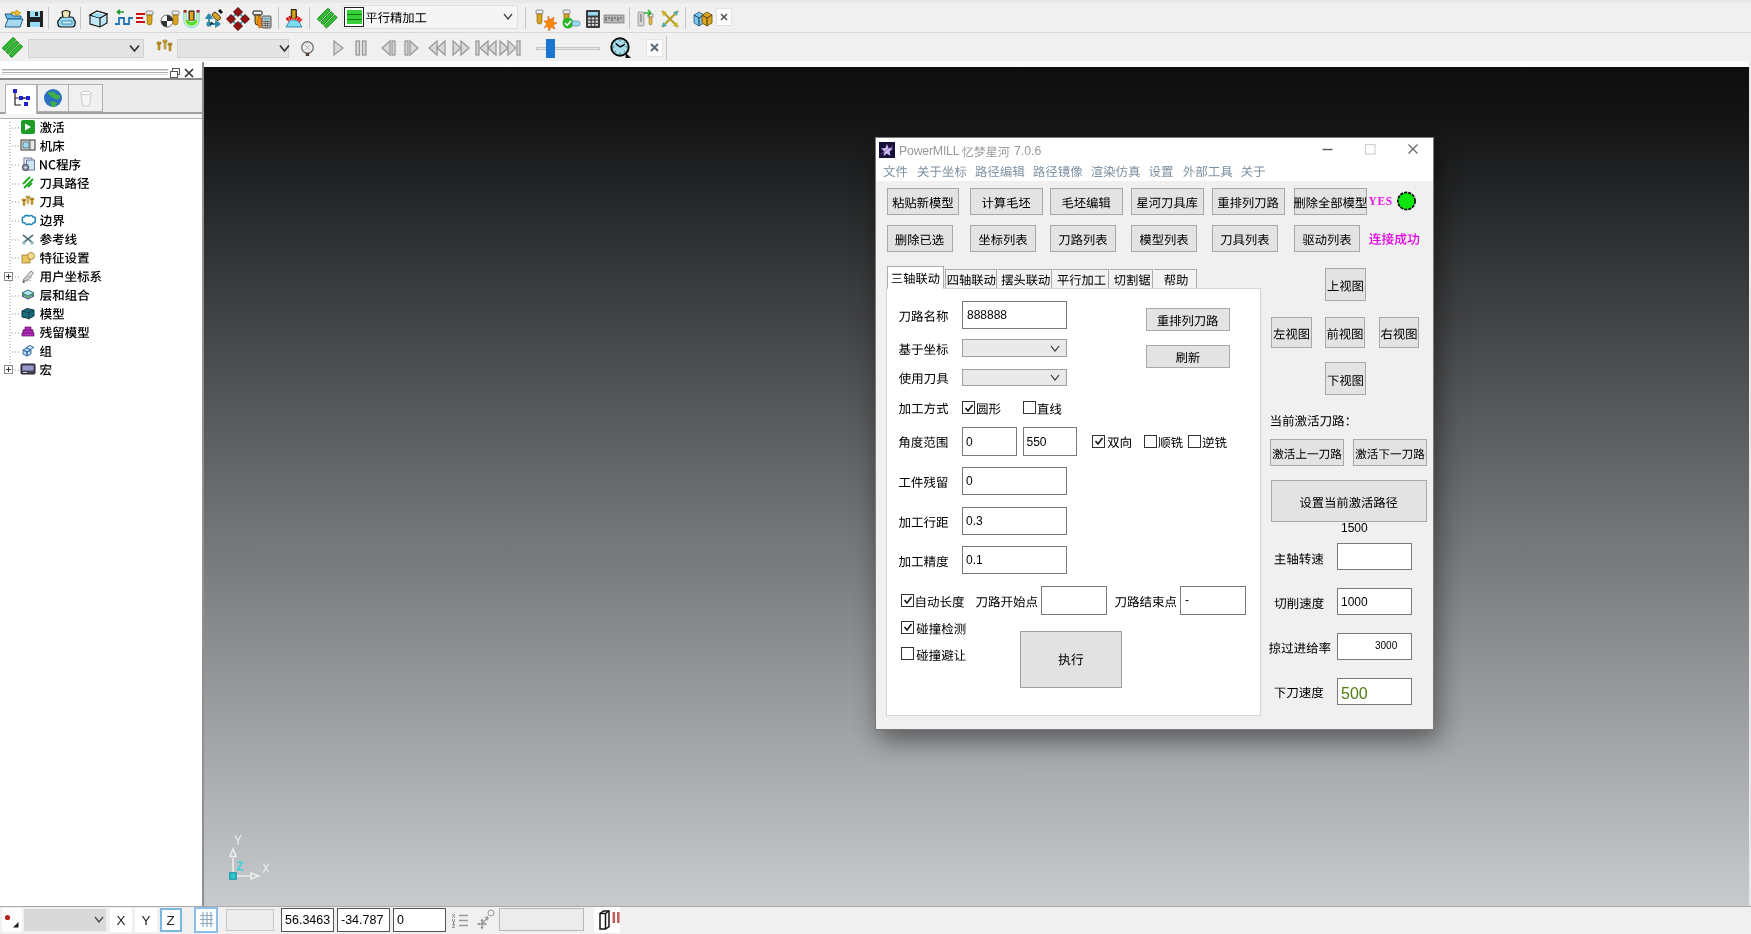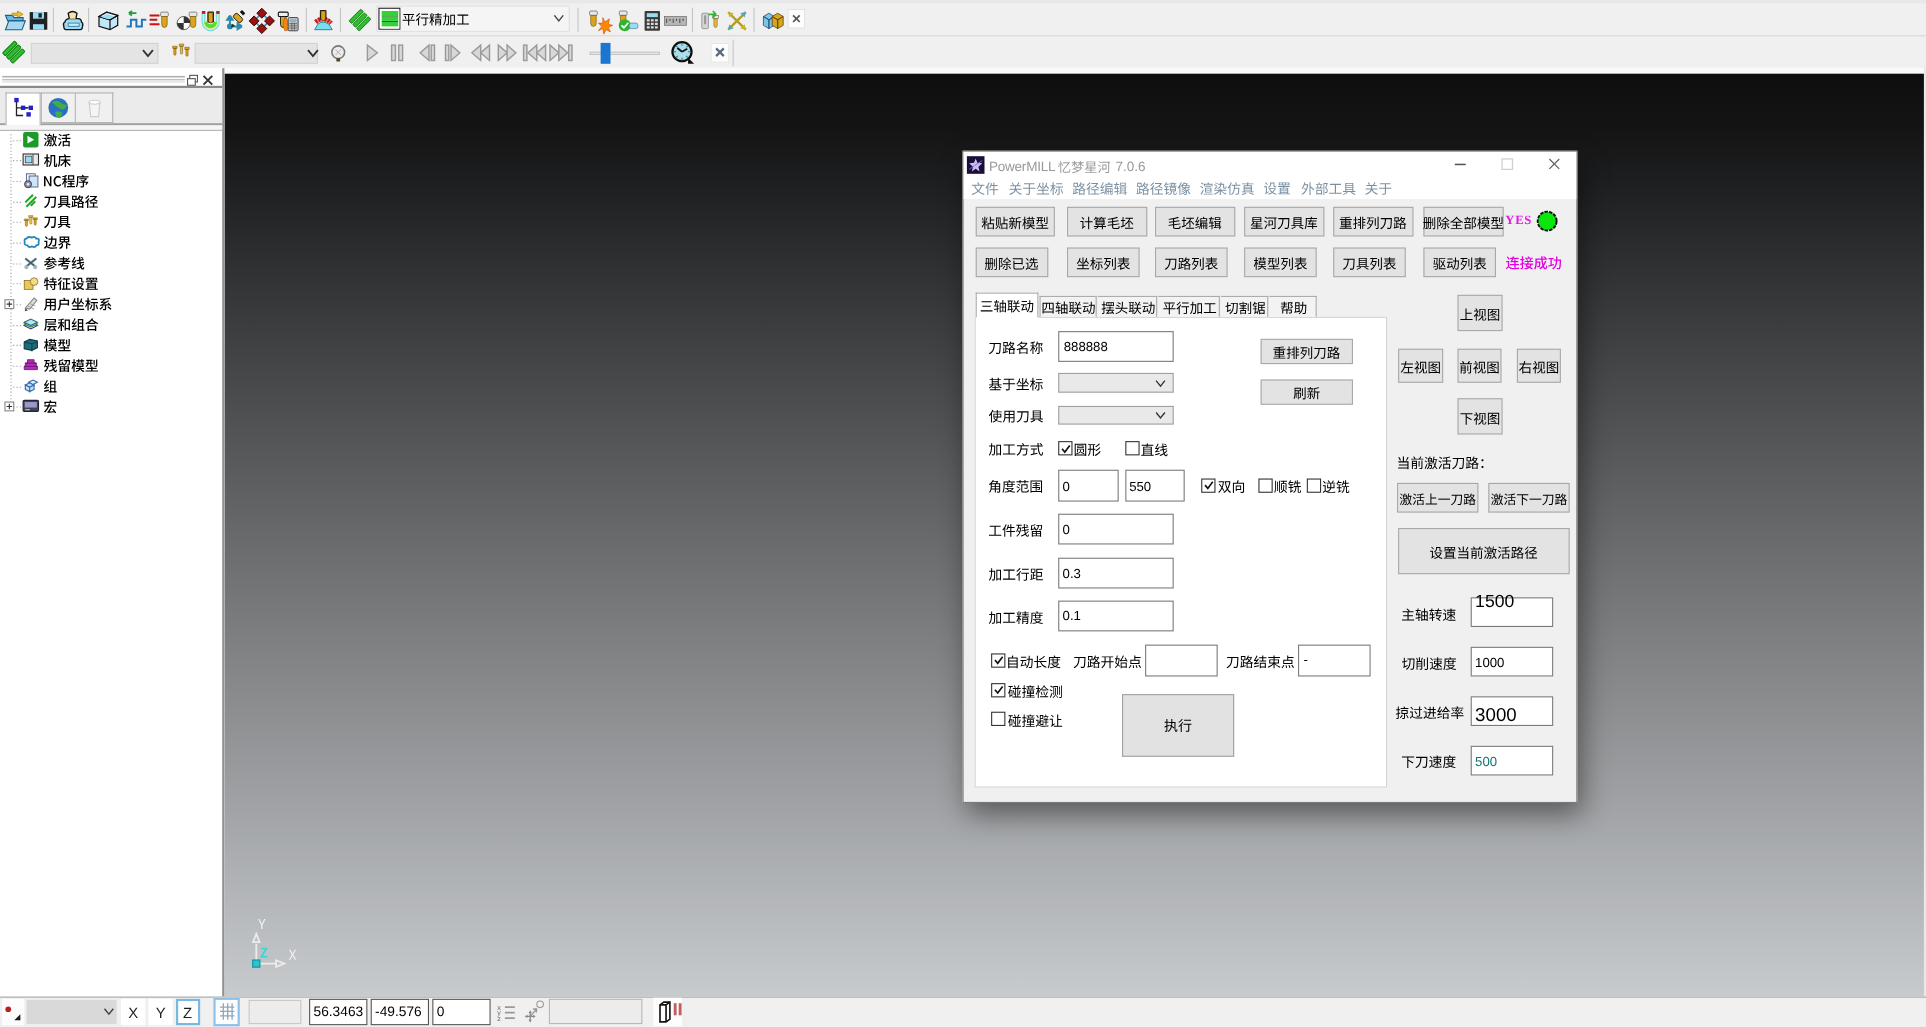--- a/index.html
+++ b/index.html
@@ -551,21 +551,21 @@
 <div style="left:159.5px;top:908px;width:22px;height:24px;border:2px solid #7ab8e0;background:#fff"></div>
 <div style="left:159.5px;top:908px;width:22px;height:24px;font-size:13.5px;color:#222;display:flex;align-items:center;justify-content:center">Z</div>
 <div style="left:194px;top:907px;width:23.5px;height:26px;background:#fbfdff;border:2px solid #8cc0e8"></div>
 <svg class="t" style="left:199px;top:911px;" width="15" height="17" viewBox="0 0 15 17">
     <path d="M1 4.5 h13 M1 8.5 h13 M1 12.5 h13 M4 1 v15 M8 1 v15 M12 1 v15" stroke="#8fa8bc" stroke-width="1.2"></path>
   </svg>
 <div style="left:226px;top:909px;width:48px;height:22px;background:#ececec;border:1px solid #c8c8c8"></div>
 <div style="left:281px;top:908px;width:53px;height:24px;background:#fff;border:1px solid #555"></div>
 <div style="left:281px;top:908px;width:53px;height:24px;font-size:12.5px;color:#000;display:flex;align-items:center;padding-left:4px">56.3463</div>
 <div style="left:337px;top:908px;width:53px;height:24px;background:#fff;border:1px solid #555"></div>
-<div style="left:337px;top:908px;width:53px;height:24px;font-size:12.5px;color:#000;display:flex;align-items:center;padding-left:4px">-49.576</div>
+<div style="left:337px;top:908px;width:53px;height:24px;font-size:12.5px;color:#000;display:flex;align-items:center;padding-left:4px">-34.787</div>
 <div style="left:393px;top:908px;width:53px;height:24px;background:#fff;border:1px solid #555"></div>
 <div style="left:393px;top:908px;width:53px;height:24px;font-size:12.5px;color:#000;display:flex;align-items:center;padding-left:4px">0</div>
 <svg class="t" style="left:452px;top:912px;" width="18" height="16" viewBox="0 0 18 16">
     <g stroke="#999" stroke-width="1.6">
       <path d="M7 3.5 h9 M7 8.5 h9 M7 13.5 h9"></path>
     </g>
     <g fill="#6a6a6a" font-size="6.5" font-family="Liberation Sans">
       <text x="0" y="6">x</text>
       <text x="0" y="11">y</text>
       <text x="0" y="16">z</text>
@@ -1137,52 +1137,52 @@
   </svg>
 <svg class="t" style="left:0;top:0" width="1" height="1">
     <g fill="#000" transform="translate(1273.8,563.6) scale(0.01250,-0.01250)">
       <use href="#g156"></use>
       <use href="#g96" x="1000"></use>
       <use href="#g157" x="2000"></use>
       <use href="#g158" x="3000"></use>
     </g>
   </svg>
 <div style="left:1336.5px;top:542.5px;width:75.5px;height:27px;background:#fff;border:1px solid #7a7a7a"></div>
-<div style="left:1341px;top:539px;font-size:16px;color:#000">1500</div>
+<div style="left:1341px;top:521px;font-size:12px;color:#000">1500</div>
 <svg class="t" style="left:0;top:0" width="1" height="1">
     <g fill="#000" transform="translate(1274.2,608.0) scale(0.01250,-0.01250)">
       <use href="#g100"></use>
       <use href="#g159" x="1000"></use>
       <use href="#g158" x="2000"></use>
       <use href="#g118" x="3000"></use>
     </g>
   </svg>
 <div style="left:1336.5px;top:587.8px;width:75.5px;height:27px;background:#fff;border:1px solid #7a7a7a"></div>
 <div style="left:1341px;top:594.8px;font-size:12px;color:#000">1000</div>
 <svg class="t" style="left:0;top:0" width="1" height="1">
     <g fill="#000" transform="translate(1268.6,652.7) scale(0.01250,-0.01250)">
       <use href="#g160"></use>
       <use href="#g161" x="1000"></use>
       <use href="#g162" x="2000"></use>
       <use href="#g163" x="3000"></use>
       <use href="#g164" x="4000"></use>
     </g>
   </svg>
 <div style="left:1336.5px;top:633px;width:75.5px;height:27px;background:#fff;border:1px solid #7a7a7a"></div>
-<div style="left:1341px;top:640px;font-size:17px;color:#000">3000</div>
+<div style="left:1375px;top:640px;font-size:10px;color:#000">3000</div>
 <svg class="t" style="left:0;top:0" width="1" height="1">
     <g fill="#000" transform="translate(1273.8,697.2) scale(0.01250,-0.01250)">
       <use href="#g150"></use>
       <use href="#g78" x="1000"></use>
       <use href="#g158" x="2000"></use>
       <use href="#g118" x="3000"></use>
     </g>
   </svg>
 <div style="left:1336.5px;top:677.5px;width:75.5px;height:27px;background:#fff;border:1px solid #7a7a7a"></div>
-<div style="left:1341px;top:684.5px;font-size:12px;color:#0f766e">500</div>
+<div style="left:1341px;top:684.5px;font-size:16px;color:#4d7c0f">500</div>
 <svg width="0" height="0" style="position:absolute">
     <defs>
       <path id="g1" d="M174 630C213 556 252 459 266 399L337 424C323 482 282 578 242 650ZM755 655C730 582 684 480 646 417L711 396C750 456 797 552 834 633ZM52 348V273H459V-79H537V273H949V348H537V698H893V773H105V698H459V348Z"></path>
       <path id="g2" d="M435 780V708H927V780ZM267 841C216 768 119 679 35 622C48 608 69 579 79 562C169 626 272 724 339 811ZM391 504V432H728V17C728 1 721 -4 702 -5C684 -6 616 -6 545 -3C556 -25 567 -56 570 -77C668 -77 725 -77 759 -66C792 -53 804 -30 804 16V432H955V504ZM307 626C238 512 128 396 25 322C40 307 67 274 78 259C115 289 154 325 192 364V-83H266V446C308 496 346 548 378 600Z"></path>
       <path id="g3" d="M51 762C77 693 101 602 106 543L161 556C154 616 131 706 103 775ZM328 779C315 712 286 614 264 555L311 540C336 596 367 689 391 763ZM41 504V434H170C139 324 83 192 30 121C42 101 62 68 69 45C110 104 150 198 182 294V-78H251V319C281 266 316 201 330 167L381 224C361 256 277 381 251 412V434H363V504H251V837H182V504ZM636 840V759H426V701H636V639H451V584H636V517H398V458H960V517H707V584H912V639H707V701H934V759H707V840ZM823 341V266H532V341ZM460 398V-79H532V84H823V-2C823 -13 819 -17 806 -17C794 -18 753 -18 707 -16C717 -34 726 -60 729 -79C792 -79 833 -78 860 -68C886 -57 893 -39 893 -2V398ZM532 212H823V137H532Z"></path>
       <path id="g4" d="M572 716V-65H644V9H838V-57H913V716ZM644 81V643H838V81ZM195 827 194 650H53V577H192C185 325 154 103 28 -29C47 -41 74 -64 86 -81C221 66 256 306 265 577H417C409 192 400 55 379 26C370 13 360 9 345 10C327 10 284 10 237 14C250 -7 257 -39 259 -61C304 -64 350 -65 378 -61C407 -57 426 -48 444 -22C475 21 482 167 490 612C490 623 490 650 490 650H267L269 827Z"></path>
       <path id="g5" d="M52 72V-3H951V72H539V650H900V727H104V650H456V72Z"></path>
       <path id="g6" d="M219 0H311V284L532 733H436L342 526C319 472 294 420 268 365H264C238 420 216 472 192 526L97 733H-1L219 284Z"></path>
       <path id="g7" d="M17 0H115L220 198C239 235 258 272 279 317H283C307 272 327 235 346 198L455 0H557L342 374L542 733H445L347 546C329 512 315 481 295 438H291C267 481 252 512 233 546L133 733H31L231 379Z"></path>
       <path id="g8" d="M43 0H573V124H225L570 652V741H76V617H388L43 89Z"></path>

